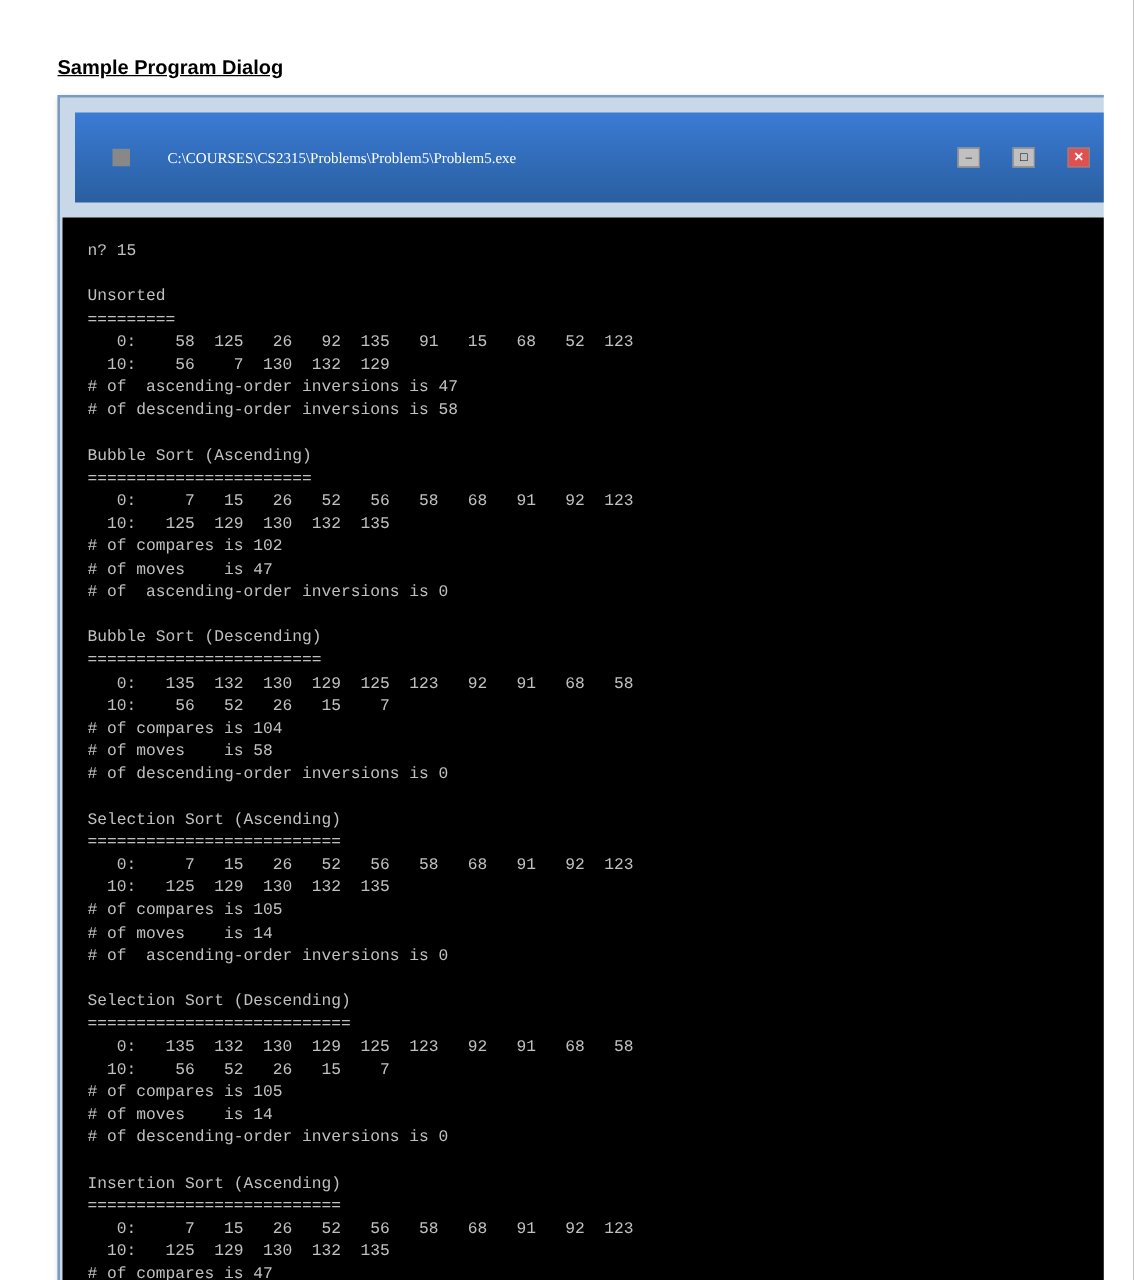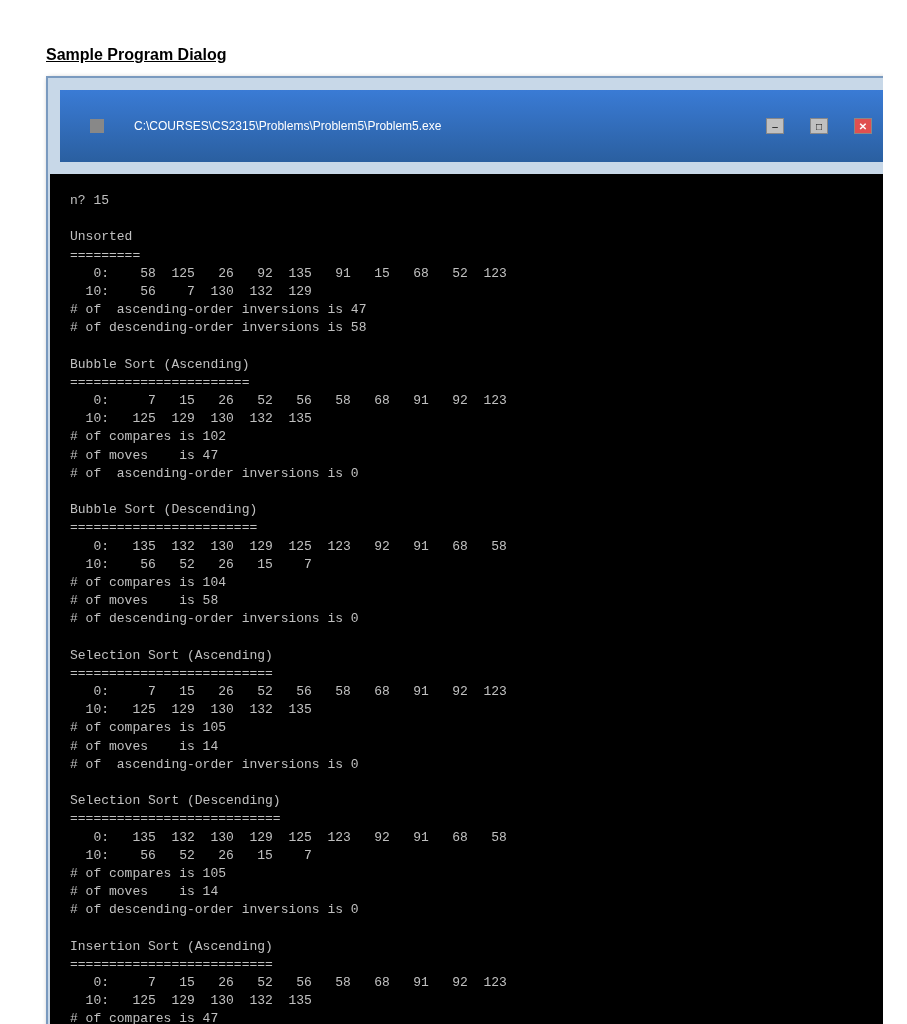--- a/index.html
+++ b/index.html
@@ -22,21 +22,21 @@
       box-shadow: 2px 2px 5px rgba(0,0,0,0.4);
     }
     .title-bar {
       background: linear-gradient(to bottom, #3a7bd5, #2a5fa0);
       color: #fff;
       display: flex;
       align-items: center;
       justify-content: space-between;
       padding: 4px 6px;
       font-size: 12px;
-      font-family: Liberation Sans, sans-serif;
+      font-family: Liberation Serif, serif;
     }
     .title-bar-left {
       display: flex;
       align-items: center;
       gap: 6px;
     }
     .title-bar-icon {
       width: 14px;
       height: 14px;
       background: #888;

